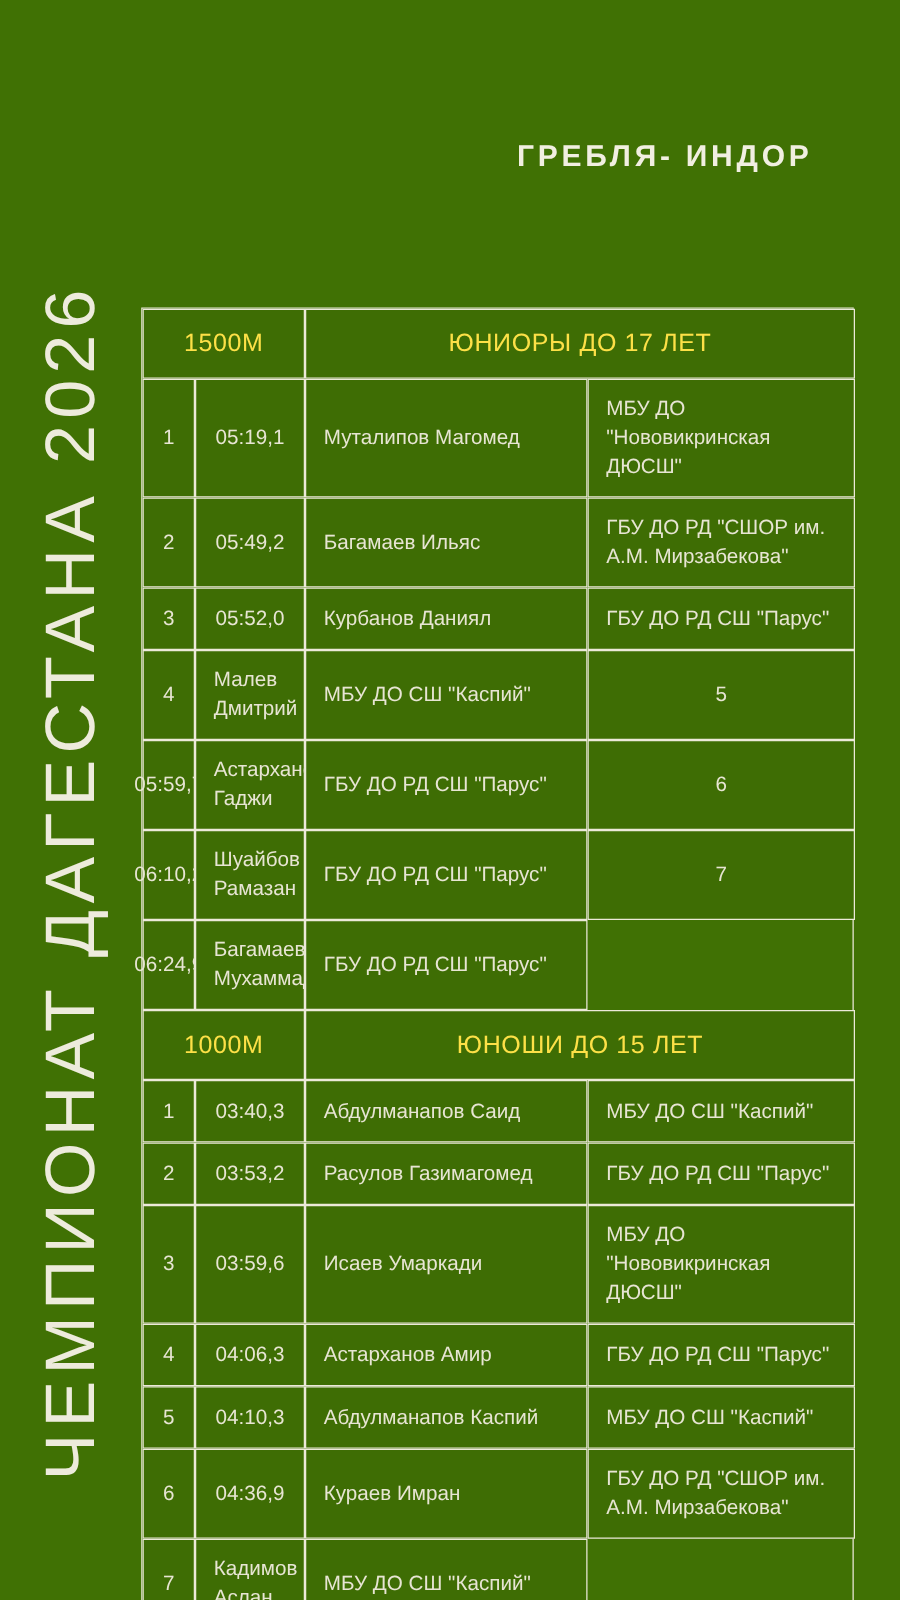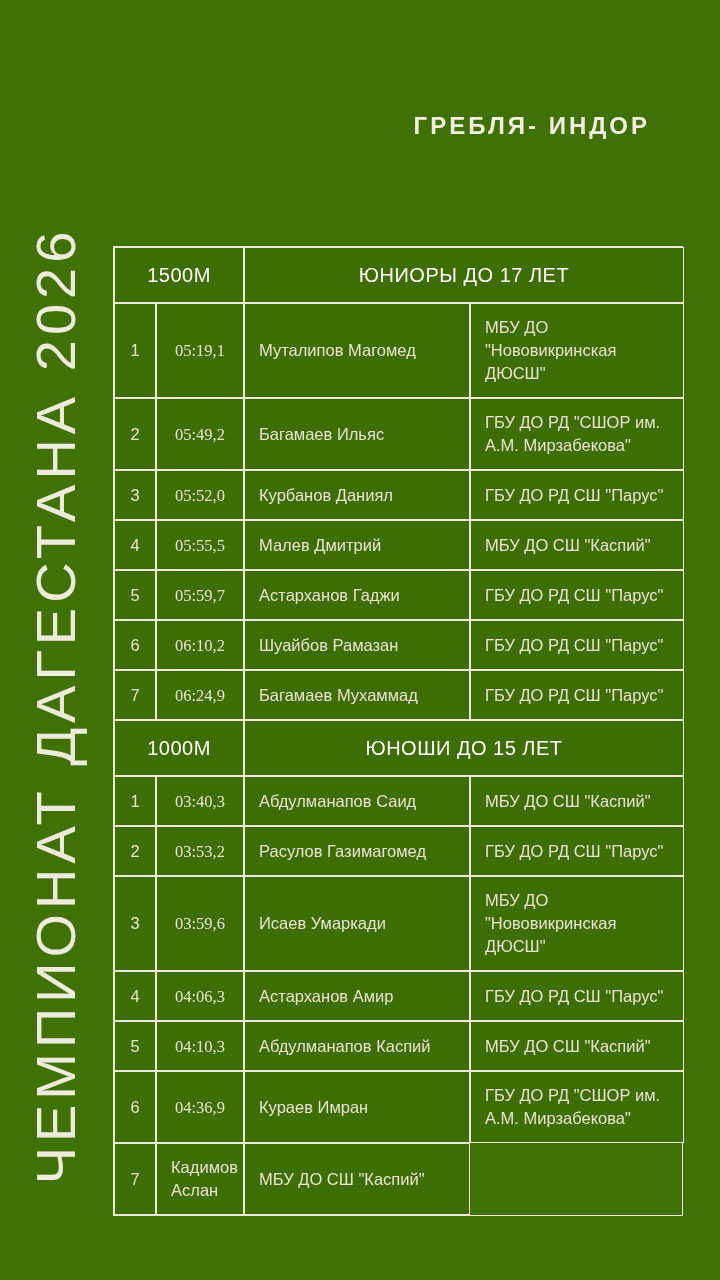--- a/index.html
+++ b/index.html
@@ -57,26 +57,26 @@
     font-size: 16.5px;
     line-height: 23px;
     color: #e7e5d3;
     padding: 12px 8px;
   }
   .cell.head {
     justify-content: center;
     font-size: 20px;
     letter-spacing: 0.5px;
     min-height: 56px;
-    color: #ffffff;
+    color: #fde047;
   }
   .cell.head.distance { grid-column: 1 / 3; }
   .cell.head.category { grid-column: 3 / 5; }
   .cell.rank { justify-content: center; padding: 12px 4px; }
-  .cell.time { justify-content: center; font-family: Liberation Serif, serif; }
+  .cell.time { justify-content: center; }
   .cell.name { justify-content: flex-start; padding-left: 14px; padding-right: 10px; }
   .cell.club { justify-content: flex-start; padding-left: 14px; padding-right: 10px; }
 </style>
 </head>
 <body>
 
 <div class="side-title-wrap">
   <span class="side-title">ЧЕМПИОНАТ ДАГЕСТАНА 2026</span>
 </div>
 
@@ -91,21 +91,20 @@
     <div class="cell club">МБУ ДО "Нововикринская ДЮСШ"</div>
     <div class="cell rank">2</div>
     <div class="cell time">05:49,2</div>
     <div class="cell name">Багамаев Ильяс</div>
     <div class="cell club">ГБУ ДО РД "СШОР им. А.М. Мирзабекова"</div>
     <div class="cell rank">3</div>
     <div class="cell time">05:52,0</div>
     <div class="cell name">Курбанов Даниял</div>
     <div class="cell club">ГБУ ДО РД СШ "Парус"</div>
     <div class="cell rank">4</div>
-    <div class="cell time">05:55,5</div>
     <div class="cell name">Малев Дмитрий</div>
     <div class="cell club">МБУ ДО СШ "Каспий"</div>
     <div class="cell rank">5</div>
     <div class="cell time">05:59,7</div>
     <div class="cell name">Астарханов Гаджи</div>
     <div class="cell club">ГБУ ДО РД СШ "Парус"</div>
     <div class="cell rank">6</div>
     <div class="cell time">06:10,2</div>
     <div class="cell name">Шуайбов Рамазан</div>
     <div class="cell club">ГБУ ДО РД СШ "Парус"</div>

